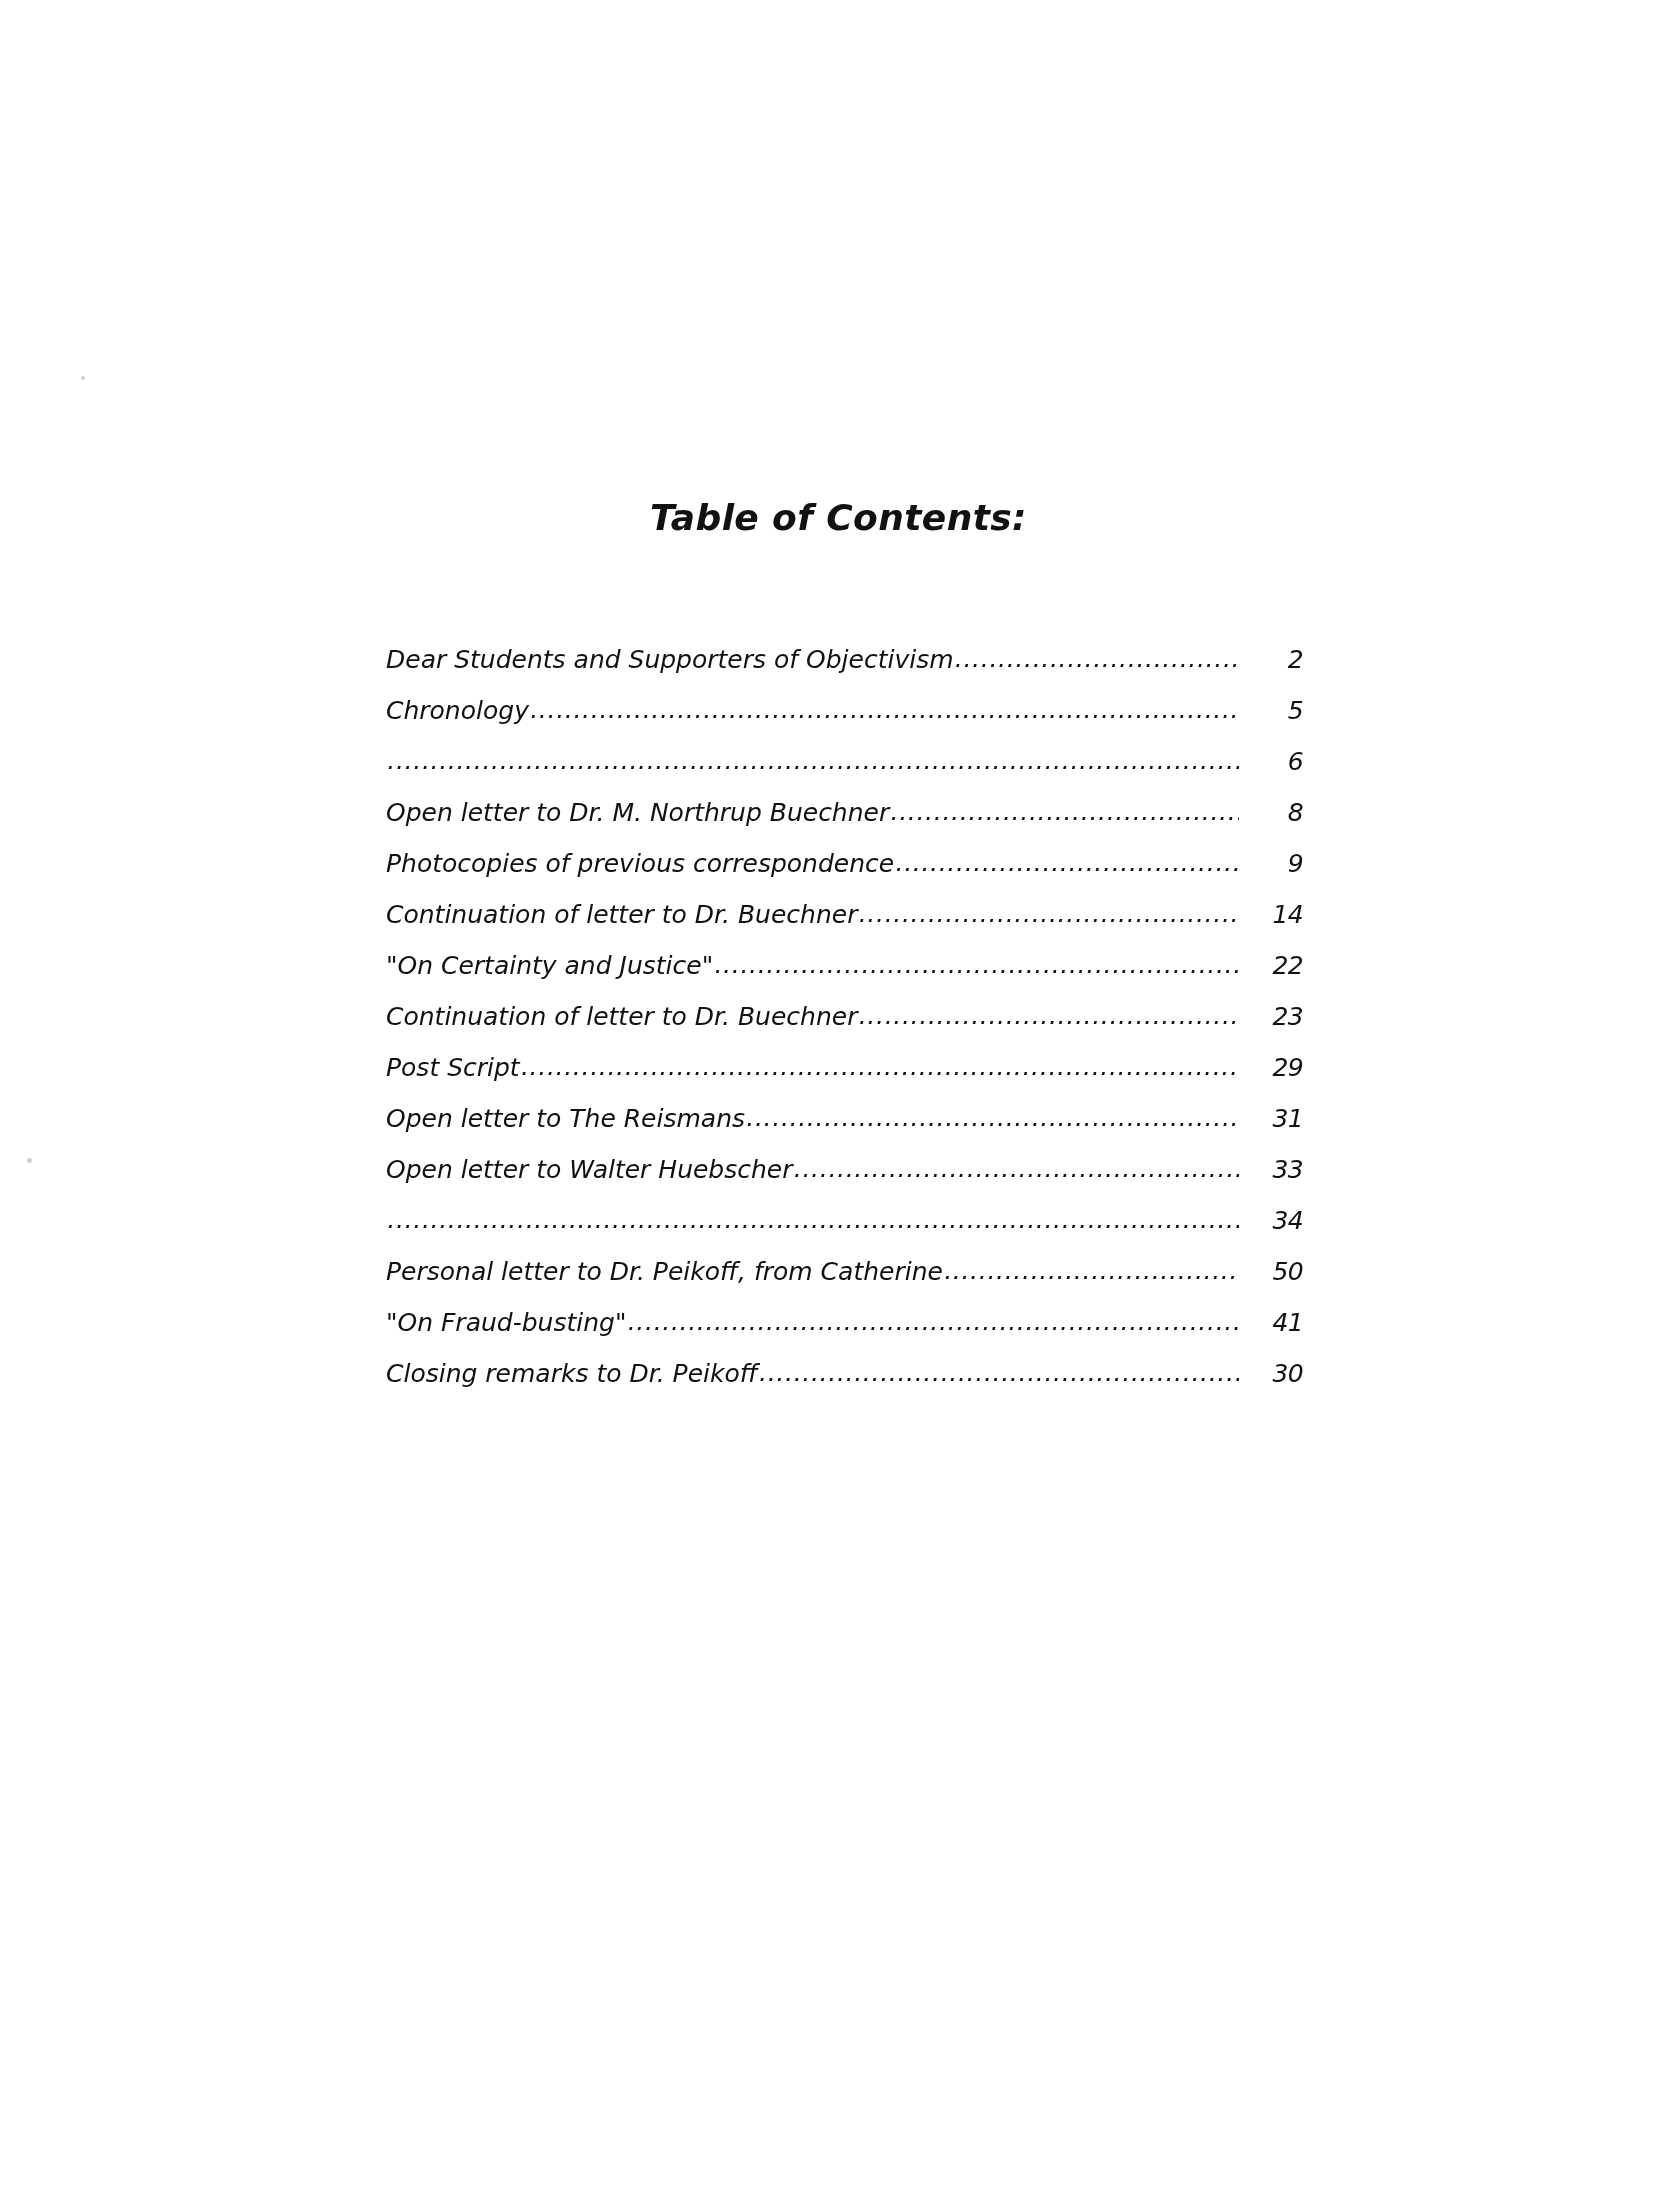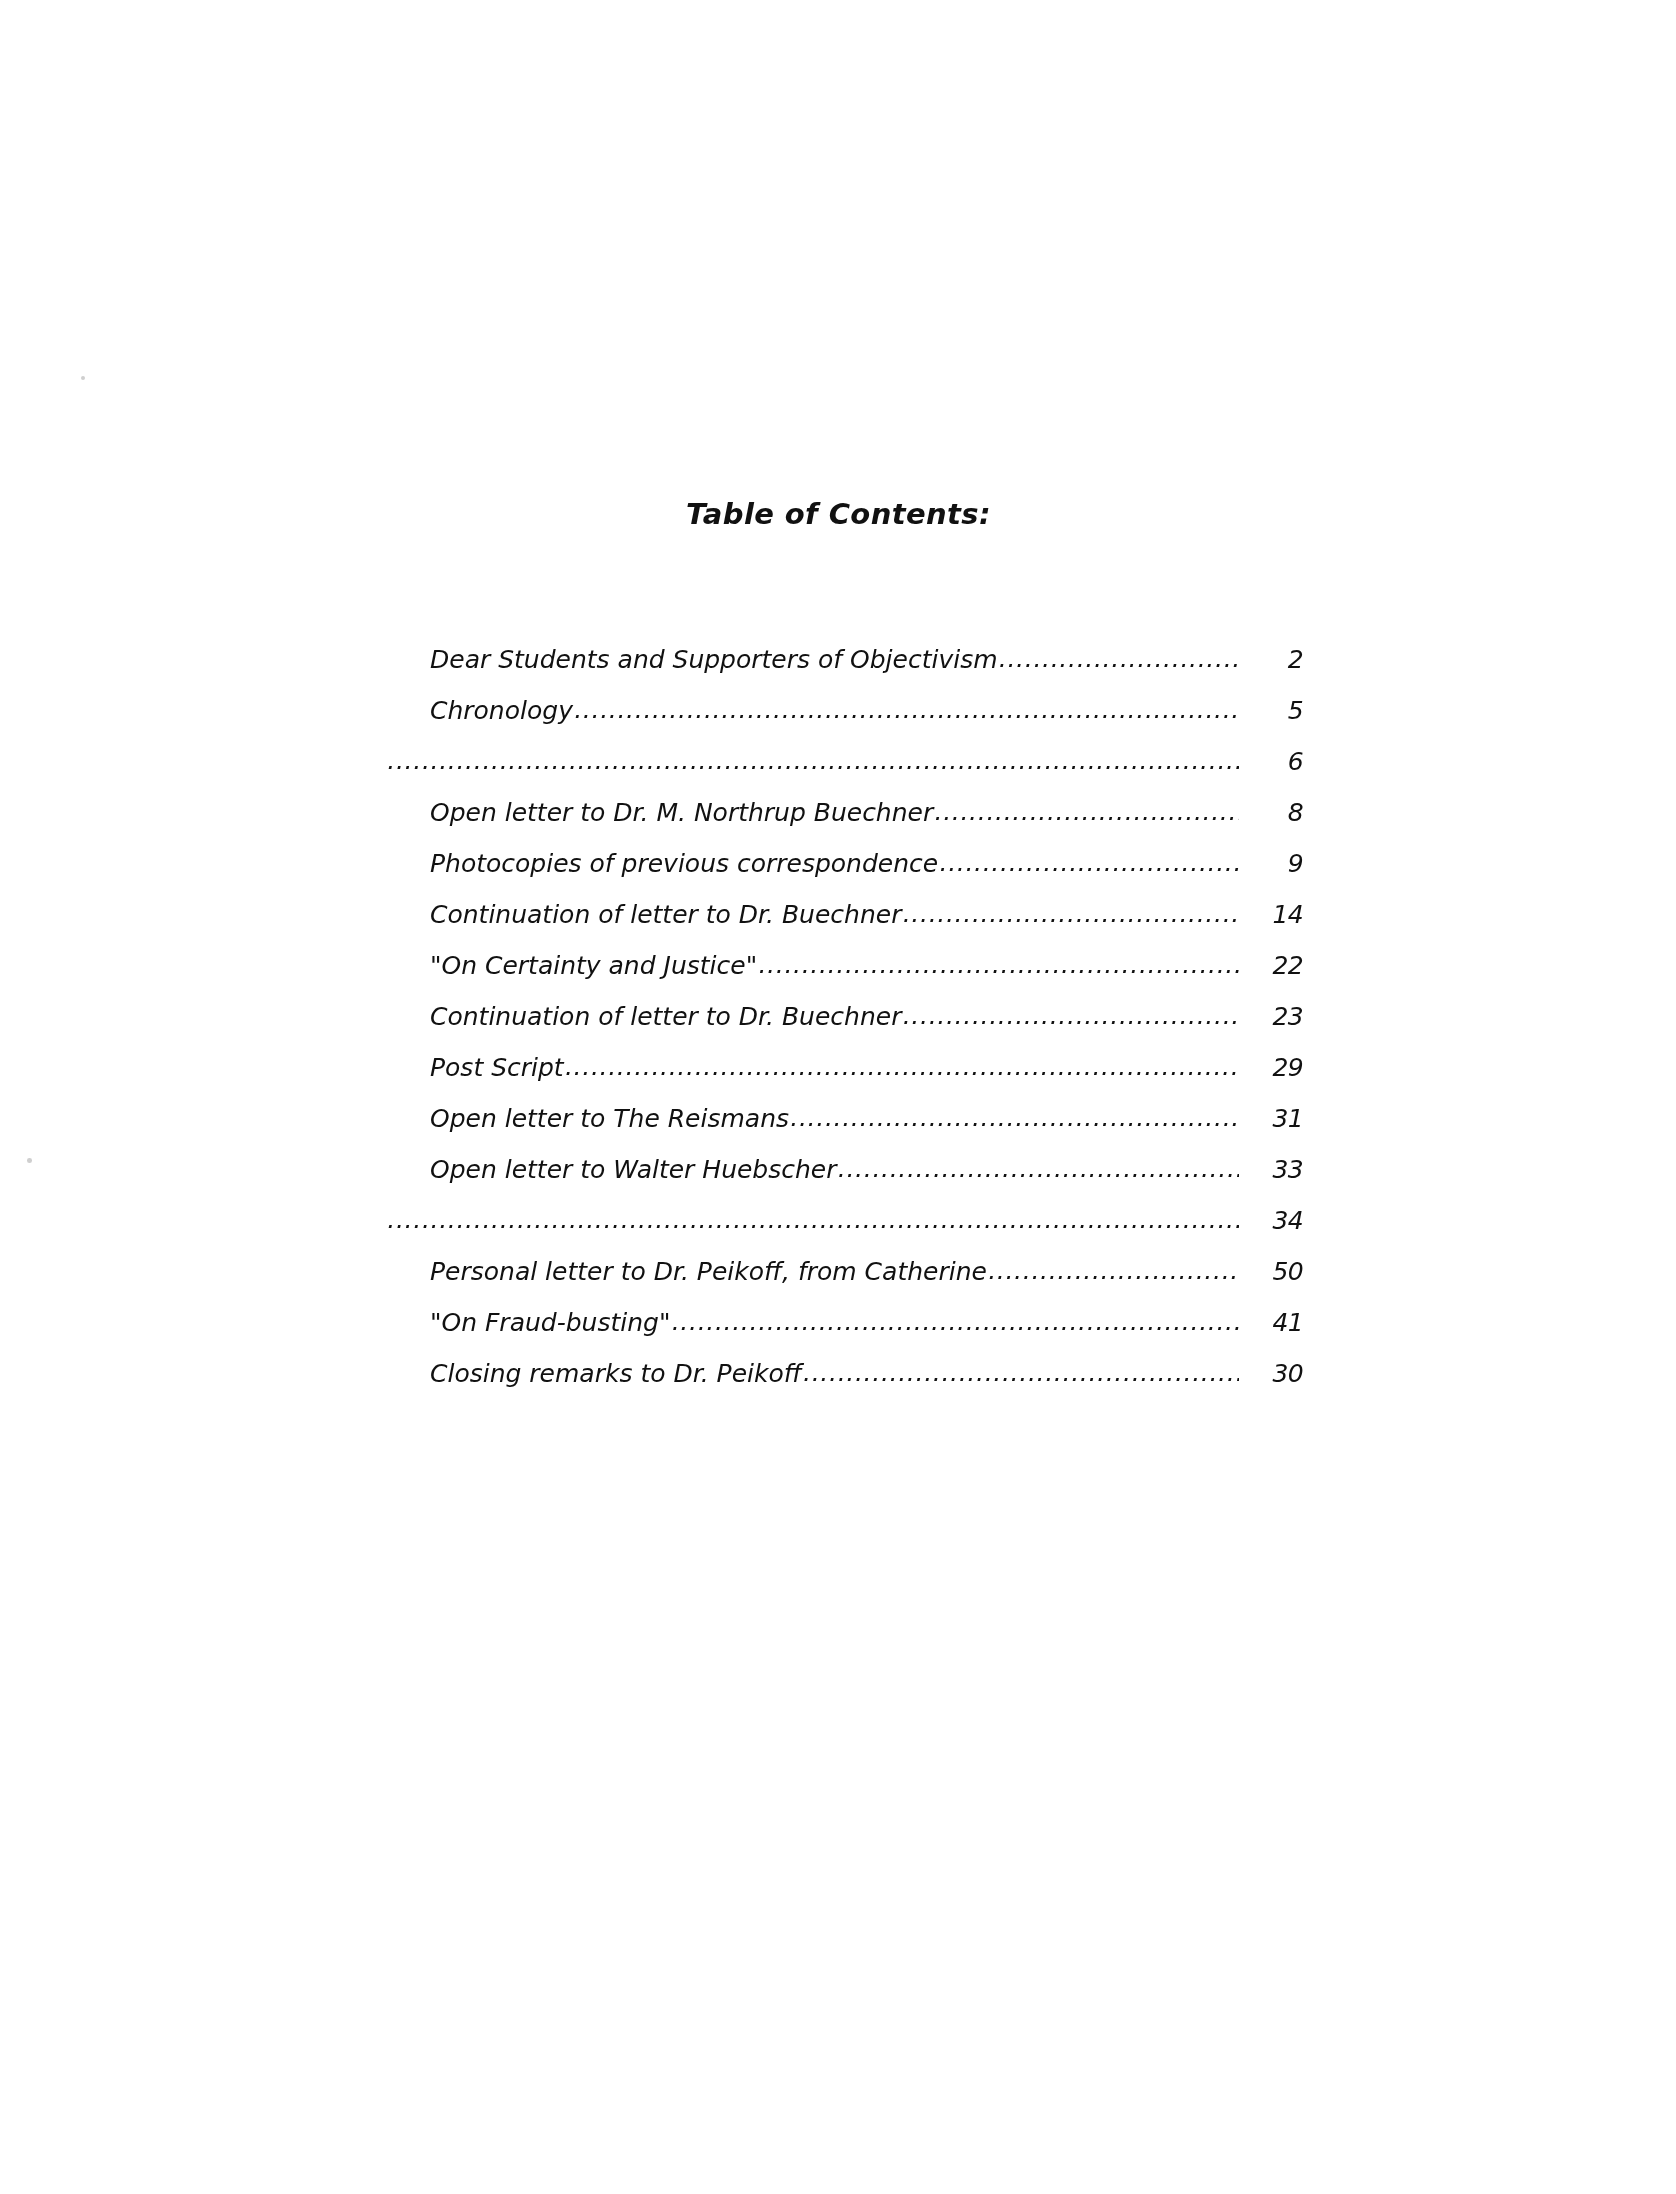--- a/index.html
+++ b/index.html
@@ -35,21 +35,21 @@
   }
   .toc-heading {
     position: absolute;
     top: 497px;
     left: 0;
     right: 0;
     text-align: center;
     font-family: "DejaVu Sans", sans-serif;
     font-style: italic;
     font-weight: 700;
-    font-size: 29px;
+    font-size: 36px;
     letter-spacing: 0.4px;
     color: #111111;
   }
   .toc-list {
     position: absolute;
     top: 645px;
     left: 386px;
     width: 917px;
   }
   .toc-row {
@@ -57,21 +57,20 @@
     align-items: baseline;
     height: 51px;
     font-family: "DejaVu Sans", sans-serif;
     font-style: italic;
     font-size: 25px;
     color: #111111;
     white-space: nowrap;
   }
   .toc-label {
     flex: 0 0 auto;
-    margin-left: 44px;
   }
   .toc-dots {
     flex: 1 1 auto;
     overflow: hidden;
     font-style: italic;
     font-size: 25px;
     letter-spacing: 0.7px;
     color: #111111;
     padding-left: 1.3px;
     position: relative;

